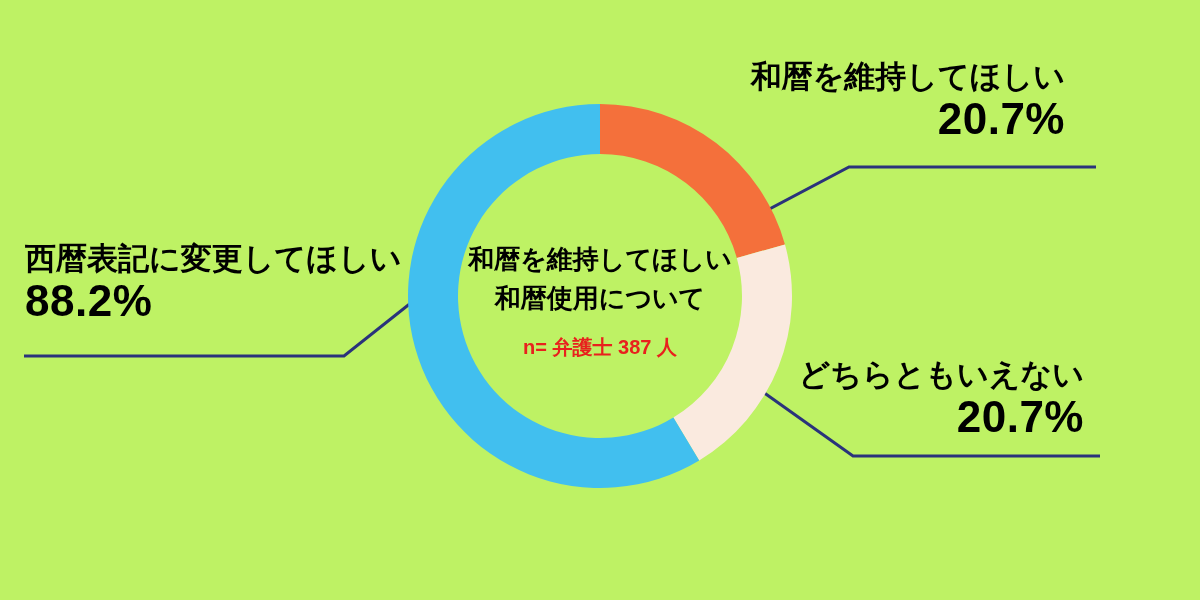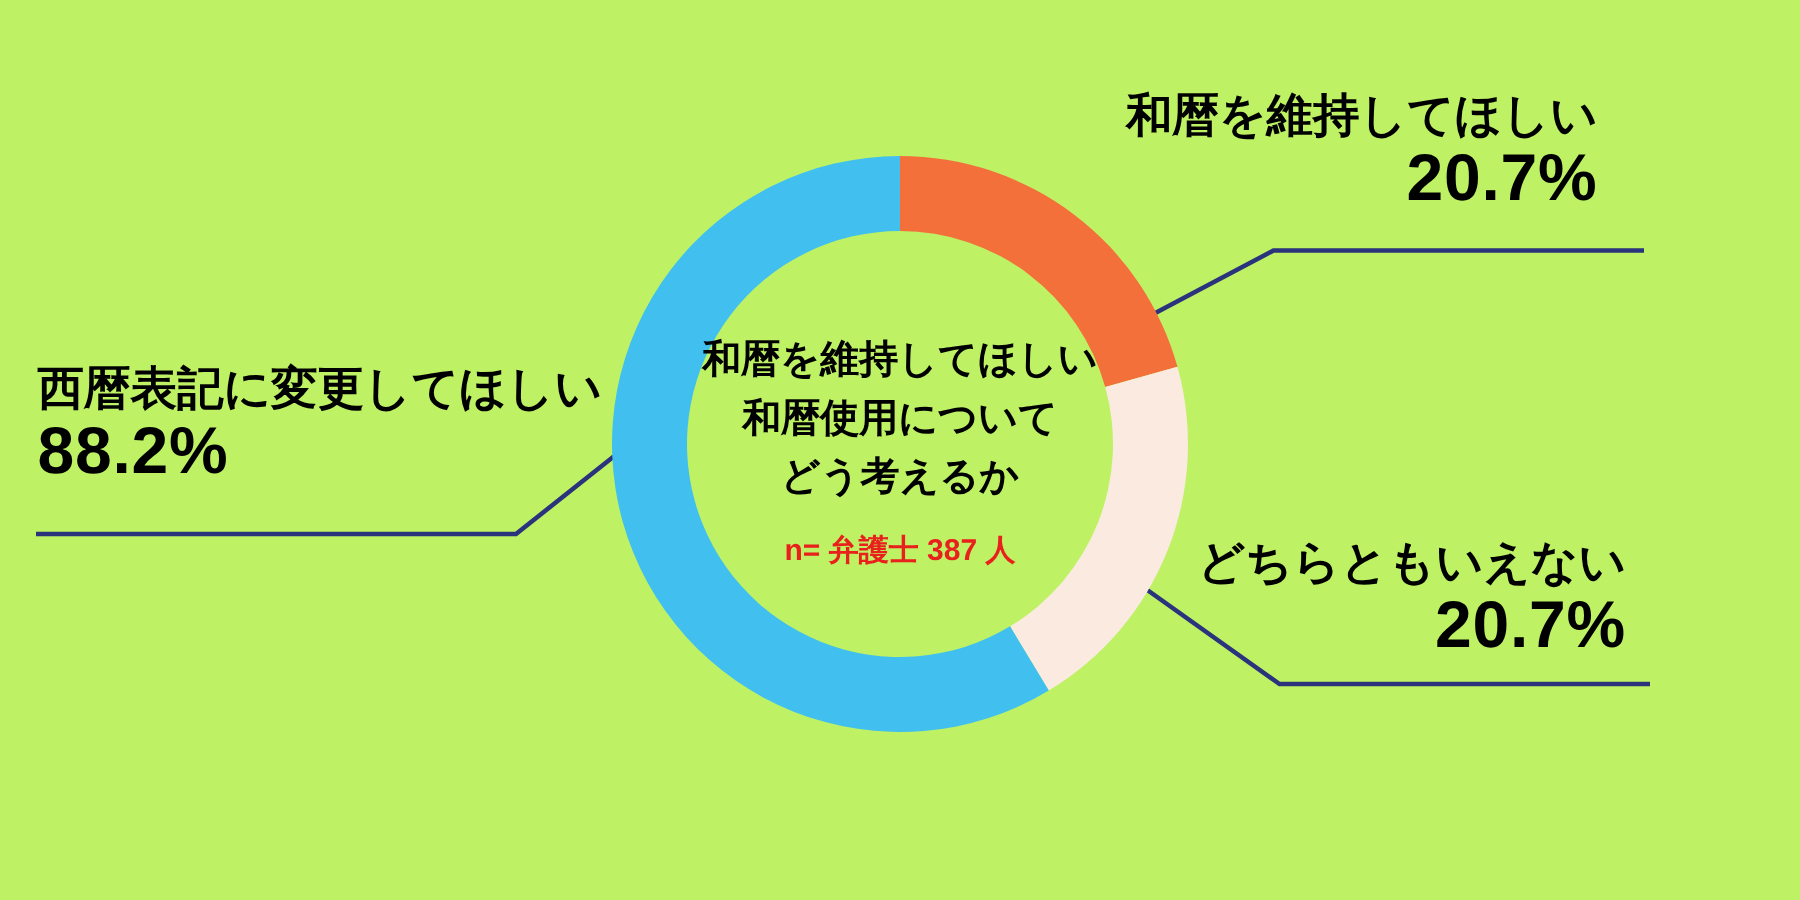--- a/index.html
+++ b/index.html
@@ -86,17 +86,16 @@
   </div>
 
   <div class="callout callout-l">
     <div class="callout-label">西暦表記に変更してほしい</div>
     <div class="callout-pct">88.2%</div>
   </div>
 
   <div class="center-text">
     <div class="title-line">和暦を維持してほしい</div>
     <div class="title-line">和暦使用について</div>
-    <div class="title-line">どう考えるか</div>
     <div class="sample-note">n= 弁護士 387 人</div>
   </div>
 
 </div>
 
 </body></html>

